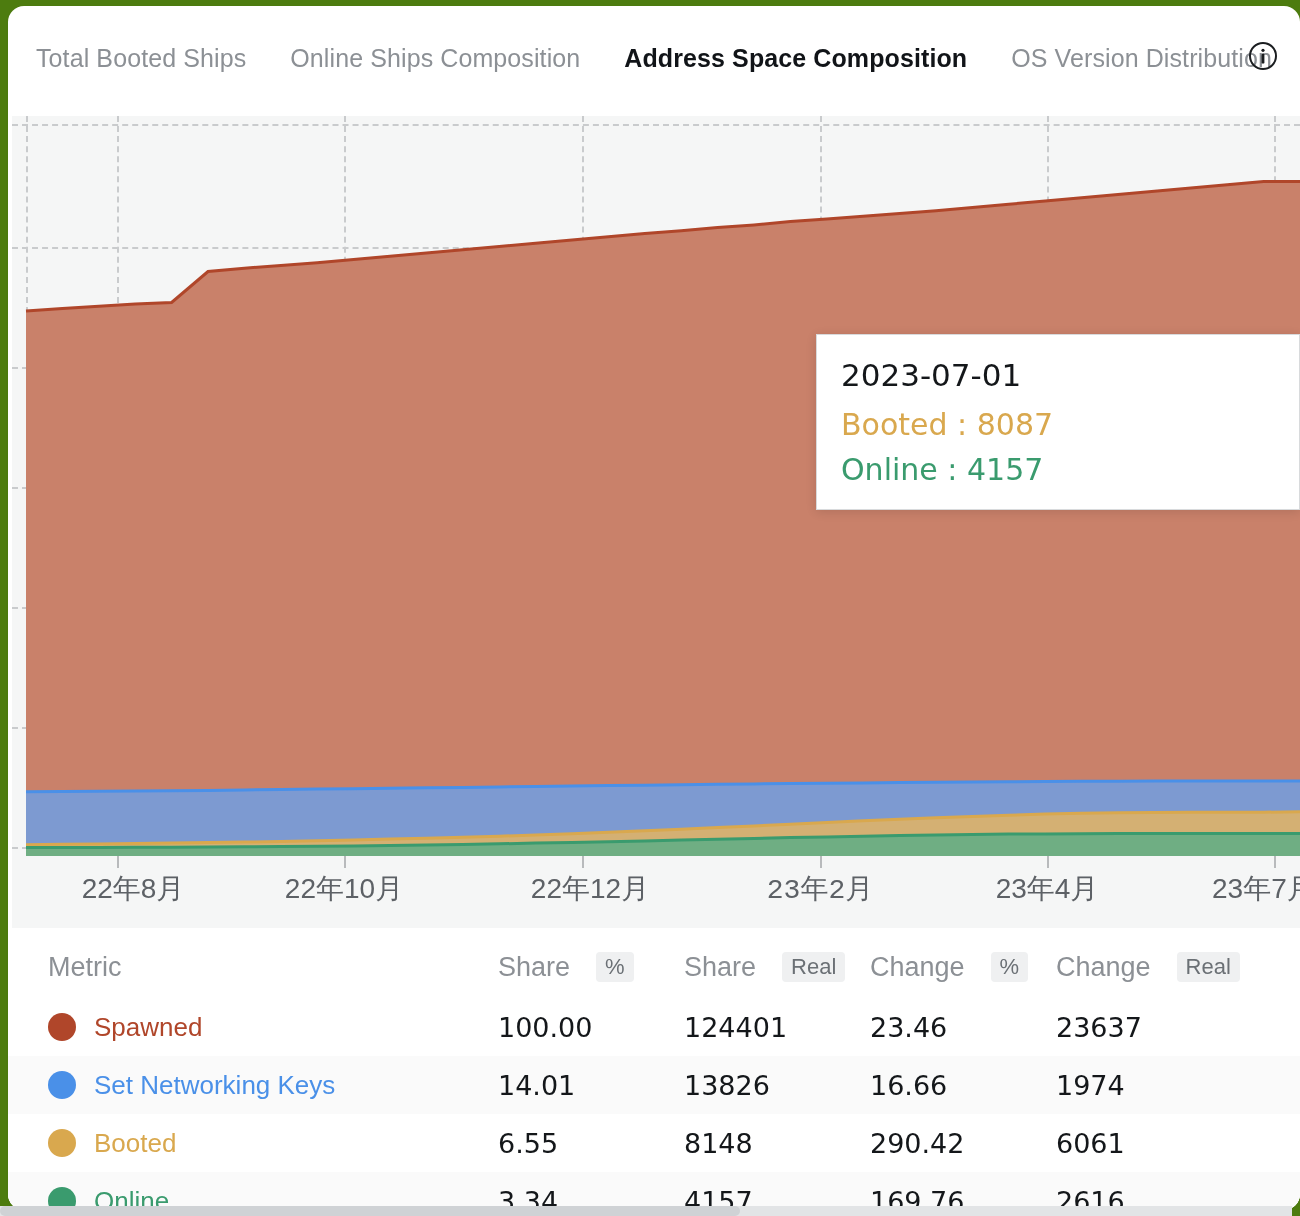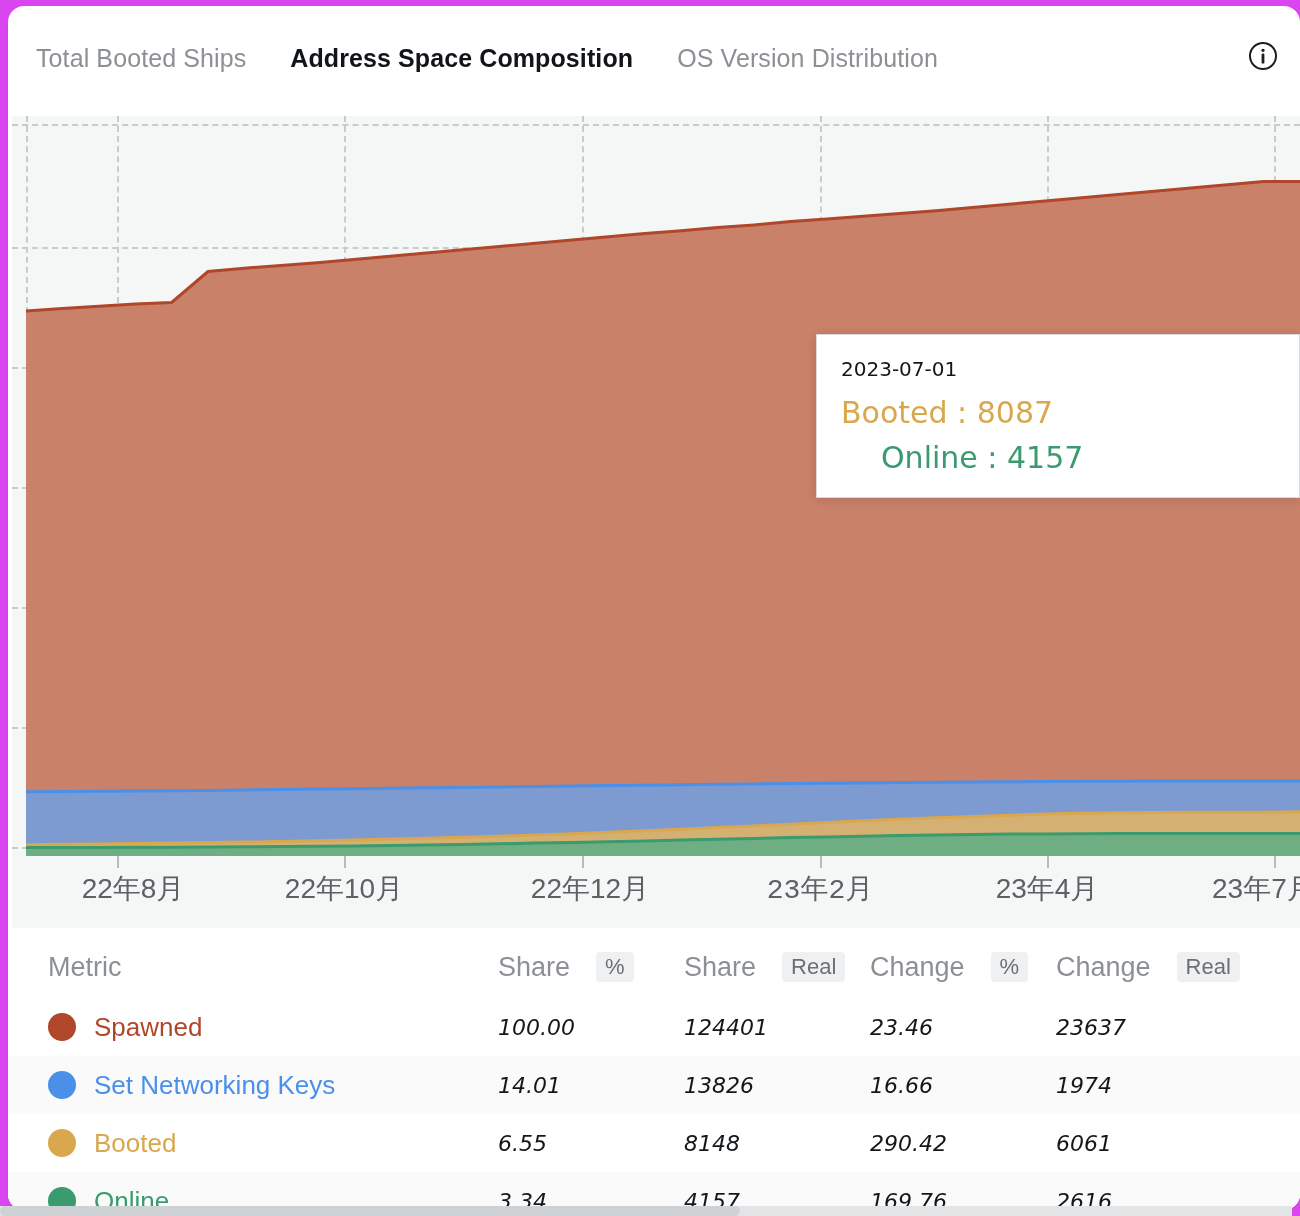--- a/index.html
+++ b/index.html
@@ -5,21 +5,21 @@
   * { box-sizing: border-box; margin: 0; padding: 0; }
   html, body {
     width: 1300px; height: 1216px;
     background: #eceef0;
     font-family: "Liberation Sans", sans-serif;
     overflow: hidden;
   }
   #app {
     position: relative;
     width: 1300px; height: 1216px;
-    background: #d946ef;
+    background: #4d7c0f;
   }
   
   .card {
     position: absolute;
     left: 8px; top: 6px;
     width: 1292px; height: 1204px;
     background: #ffffff;
     border-radius: 16px;
     overflow: hidden;
     box-shadow: 0 1px 3px rgba(0,0,0,0.05);
@@ -143,32 +143,32 @@
     position: absolute;
     left: 808px; top: 224px;
     width: 484px;
     background: #ffffff;
     border: 1px solid #d8dadc;
     box-shadow: 0 2px 10px rgba(0,0,0,0.12);
     padding: 22px 0 22px 24px;
     z-index: 30;
   }
   .tt-date {
-    font-size: 20px;
+    font-size: 31px;
     color: #14171a;
     margin-bottom: 14px;
     font-family: "DejaVu Sans", sans-serif;
   }
   .tt-row {
     font-size: 30px;
     margin-bottom: 10px;
     white-space: nowrap;
     font-family: "DejaVu Sans", sans-serif;
   }
-  .tt-row:last-child { margin-bottom: 0; margin-left: 40px; }
+  .tt-row:last-child { margin-bottom: 0; }
 
   
   .table {
     position: absolute;
     left: 0; top: 930px;
     width: 1292px;
     height: 274px;
     background: #ffffff;
     overflow: hidden;
   }
@@ -196,24 +196,23 @@
     padding: 2px 9px 3px 9px;
     line-height: 1.15;
   }
   .dot {
     width: 28px; height: 28px;
     border-radius: 50%;
     flex: none;
   }
   .mlabel { font-size: 26px; }
   .val {
-    font-size: 22px;
+    font-size: 27px;
     color: #14171a;
     font-family: "DejaVu Sans", sans-serif;
-    font-style: italic;
   }
   .scrollbar {
     position: absolute;
     left: 0; bottom: 0;
     width: 1292px; height: 10px;
     background: #e2e4e6;
   }
   .scrollthumb {
     position: absolute;
     left: 0; top: 0;
@@ -223,20 +222,21 @@
   }
 </style>
 </head>
 <body>
 
 <div id="app">
   <div class="card">
 
     <div class="tabbar">
       <div class="tab">Total Booted Ships</div>
+      <div class="tab">Online Ships Composition</div>
       <div class="tab active">Address Space Composition</div>
       <div class="tab">OS Version Distribution</div>
       <div class="info-icon">
         <svg width="30" height="30" viewBox="0 0 30 30">
           <circle cx="15" cy="15" r="13" fill="none" stroke="#1b1e21" stroke-width="2"></circle>
           <circle cx="15" cy="9.3" r="1.6" fill="#1b1e21"></circle>
           <rect x="13.6" y="12.6" width="2.8" height="10" rx="1.2" fill="#1b1e21"></rect>
         </svg>
       </div>
     </div>

